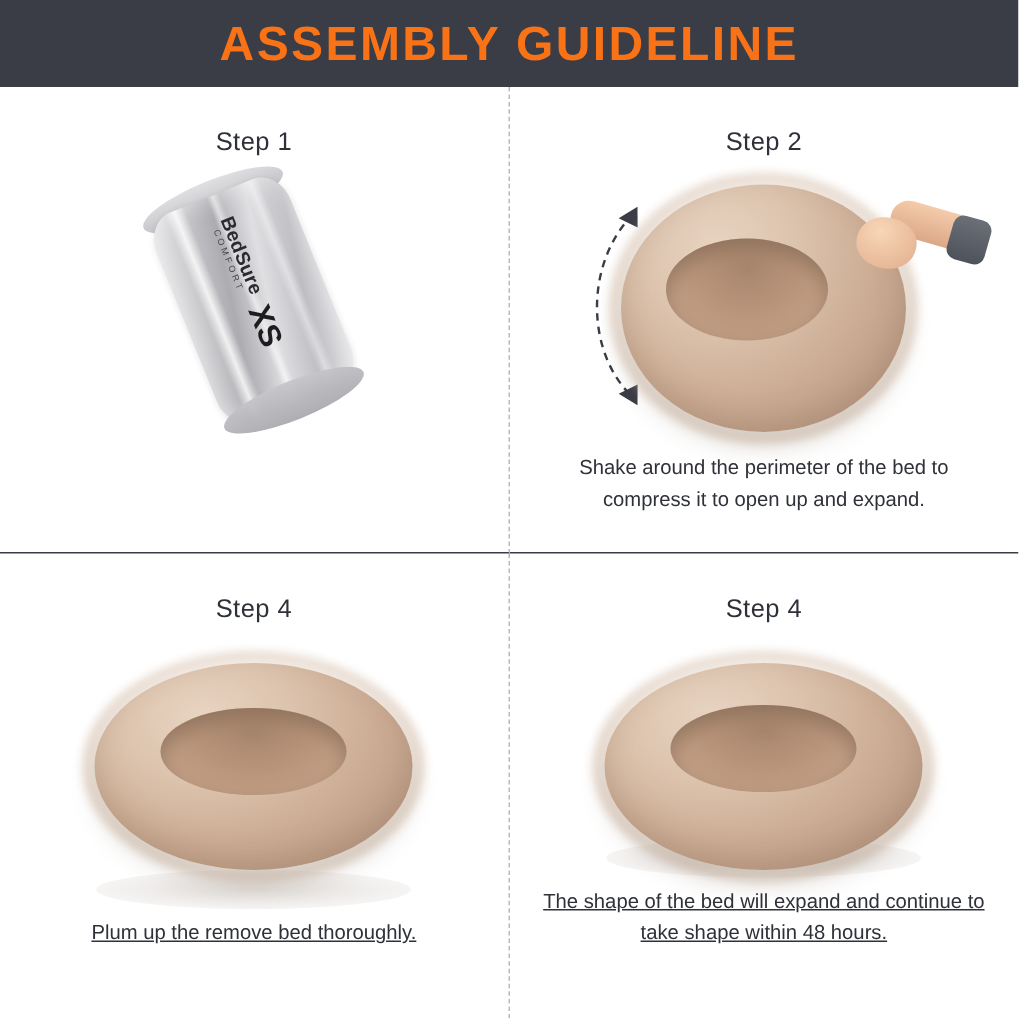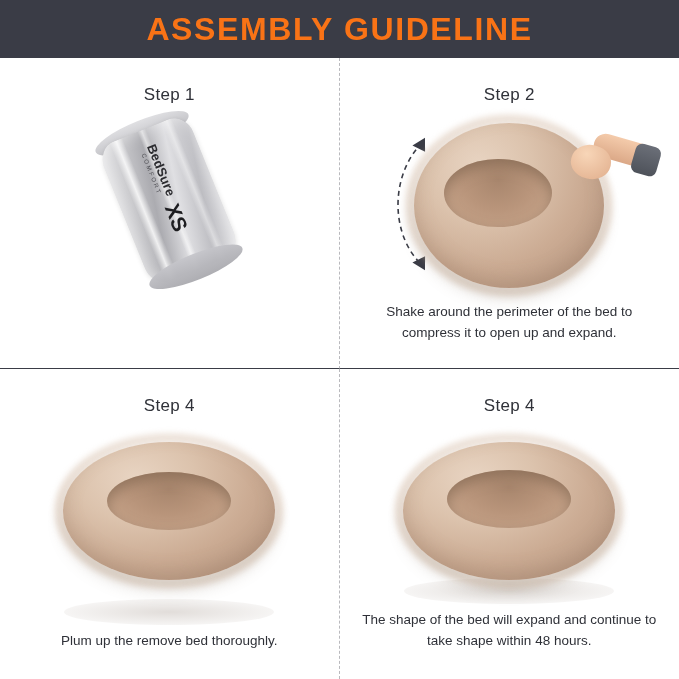--- a/index.html
+++ b/index.html
@@ -67,21 +67,21 @@
     position: relative;
   }
   .caption {
     width: 300px;
     text-align: center;
     font-size: 13.5px;
     line-height: 1.55;
     color: #2f3138;
     margin-bottom: 24px;
   }
-  .cell.bottom .caption { margin-bottom: 27px; }
+  .cell.bottom .caption { margin-bottom: 46px; text-decoration: underline; }
 
   
   .bag-wrap {
     position: absolute;
     left: 50%;
     top: 20px;
     transform: translateX(-50%) rotate(-22deg);
     width: 96px;
     height: 150px;
   }

